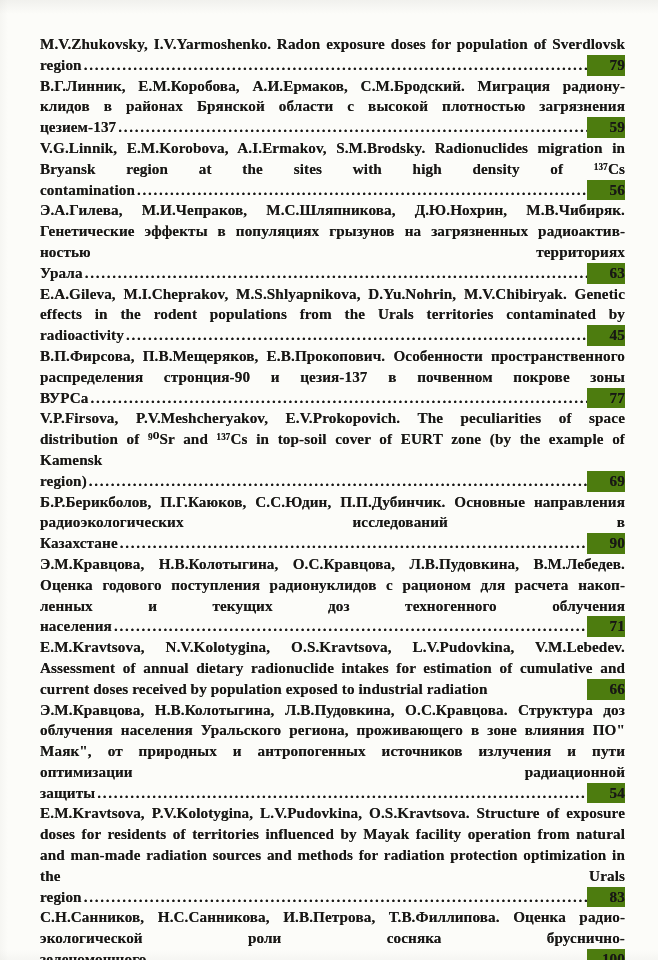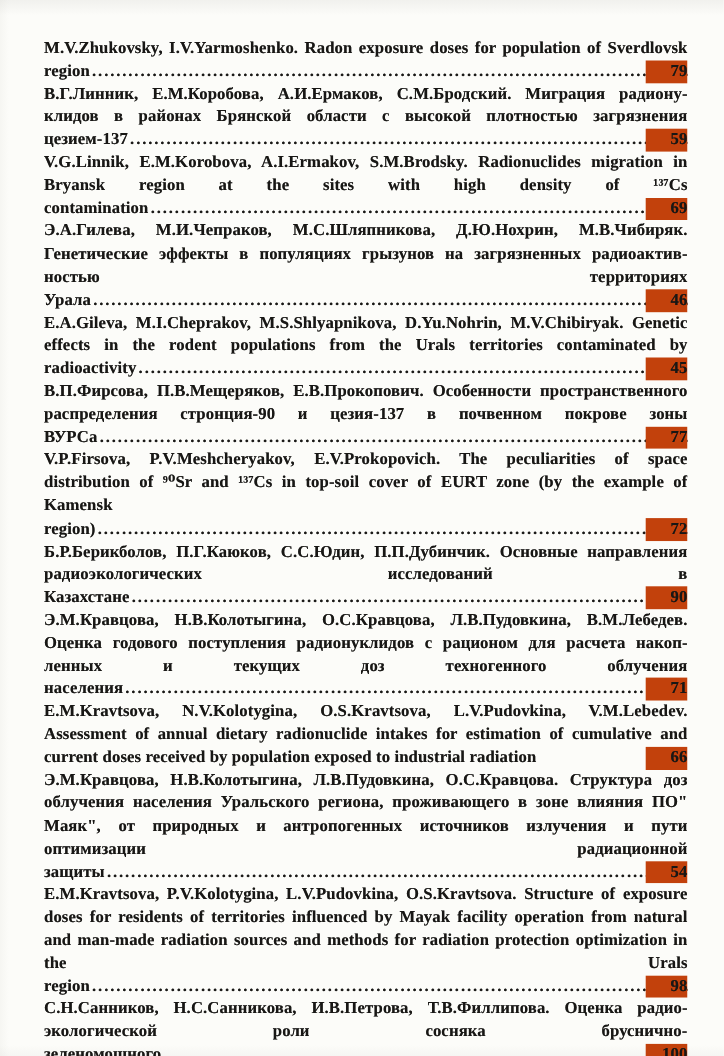--- a/index.html
+++ b/index.html
@@ -49,21 +49,21 @@
   }
   .entry .dots {
     white-space: nowrap;
     letter-spacing: 1.7px;
     padding-left: 2px;
   }
   .entry .num {
     position: absolute;
     right: 0;
     bottom: 0;
-    background: #c2410c;
+    background: #4d7c0f;
     padding-left: 14px;
     text-align: right;
     min-width: 24px;
   }
 </style>
 </head>
 <body>
 
 <div class="scan-surface"></div>
 
@@ -74,41 +74,41 @@
     <span class="num">79</span>
   </div>
 
   <div class="entry">
     <span class="t">В.Г.Линник, Е.М.Коробова, А.И.Ермаков, С.М.Бродский. Миграция радиону­клидов в районах Брянской области с высокой плотностью загрязнения цезием-137</span><span class="dots">............................................................................................................................................................................................................................................................................................................</span>
     <span class="num">59</span>
   </div>
 
   <div class="entry">
     <span class="t">V.G.Linnik, E.M.Korobova, A.I.Ermakov, S.M.Brodsky. Radionuclides migration in Bryansk region at the sites with high density of ¹³⁷Cs contamination</span><span class="dots">............................................................................................................................................................................................................................................................................................................</span>
-    <span class="num">69</span>
+    <span class="num">56</span>
   </div>
 
   <div class="entry">
     <span class="t">Э.А.Гилева, М.И.Чепраков, М.С.Шляпникова, Д.Ю.Нохрин, М.В.Чибиряк. Генетические эффекты в популяциях грызунов на загрязненных радиоактив­ностью территориях Урала</span><span class="dots">............................................................................................................................................................................................................................................................................................................</span>
-    <span class="num">46</span>
+    <span class="num">63</span>
   </div>
 
   <div class="entry">
     <span class="t">E.A.Gileva, M.I.Cheprakov, M.S.Shlyapnikova, D.Yu.Nohrin, M.V.Chibiryak. Genetic effects in the rodent populations from the Urals territories contaminated by radioactivity</span><span class="dots">............................................................................................................................................................................................................................................................................................................</span>
     <span class="num">45</span>
   </div>
 
   <div class="entry">
     <span class="t">В.П.Фирсова, П.В.Мещеряков, Е.В.Прокопович. Особенности пространствен­ного распределения стронция-90 и цезия-137 в почвенном покрове зоны ВУРСа</span><span class="dots">............................................................................................................................................................................................................................................................................................................</span>
     <span class="num">77</span>
   </div>
 
   <div class="entry">
     <span class="t">V.P.Firsova, P.V.Meshcheryakov, E.V.Prokopovich. The peculiarities of space distribution of ⁹⁰Sr and ¹³⁷Cs in top-soil cover of EURT zone (by the example of Kamensk region)</span><span class="dots">............................................................................................................................................................................................................................................................................................................</span>
-    <span class="num">72</span>
+    <span class="num">69</span>
   </div>
 
   <div class="entry">
     <span class="t">Б.Р.Берикболов, П.Г.Каюков, С.С.Юдин, П.П.Дубинчик. Основные направле­ния радиоэкологических исследований в Казахстане</span><span class="dots">............................................................................................................................................................................................................................................................................................................</span>
     <span class="num">90</span>
   </div>
 
   <div class="entry">
     <span class="t">Э.М.Кравцова, Н.В.Колотыгина, О.С.Кравцова, Л.В.Пудовкина, В.М.Лебедев. Оценка годового поступления радионуклидов с рационом для расчета накоп­ленных и текущих доз техногенного облучения населения</span><span class="dots">............................................................................................................................................................................................................................................................................................................</span>
     <span class="num">71</span>
@@ -119,21 +119,21 @@
     <span class="num">66</span>
   </div>
 
   <div class="entry">
     <span class="t">Э.М.Кравцова, Н.В.Колотыгина, Л.В.Пудовкина, О.С.Кравцова. Структура доз облучения населения Уральского региона, проживающего в зоне влияния ПО" Маяк", от природных и антропогенных источников излучения и пути оптимизации радиационной защиты</span><span class="dots">............................................................................................................................................................................................................................................................................................................</span>
     <span class="num">54</span>
   </div>
 
   <div class="entry">
     <span class="t">E.M.Kravtsova, P.V.Kolotygina, L.V.Pudovkina, O.S.Kravtsova. Structure of exposure doses for residents of territories influenced by Mayak facility operation from natural and man-made radiation sources and methods for radiation protection optimization in the Urals region</span><span class="dots">............................................................................................................................................................................................................................................................................................................</span>
-    <span class="num">98</span>
+    <span class="num">83</span>
   </div>
 
   <div class="entry">
     <span class="t">С.Н.Санников, Н.С.Санникова, И.В.Петрова, Т.В.Филлипова. Оценка радио­экологической роли сосняка бруснично-зеленомошного</span><span class="dots">............................................................................................................................................................................................................................................................................................................</span>
     <span class="num">100</span>
   </div>
 
 </div>
 </div>
 

